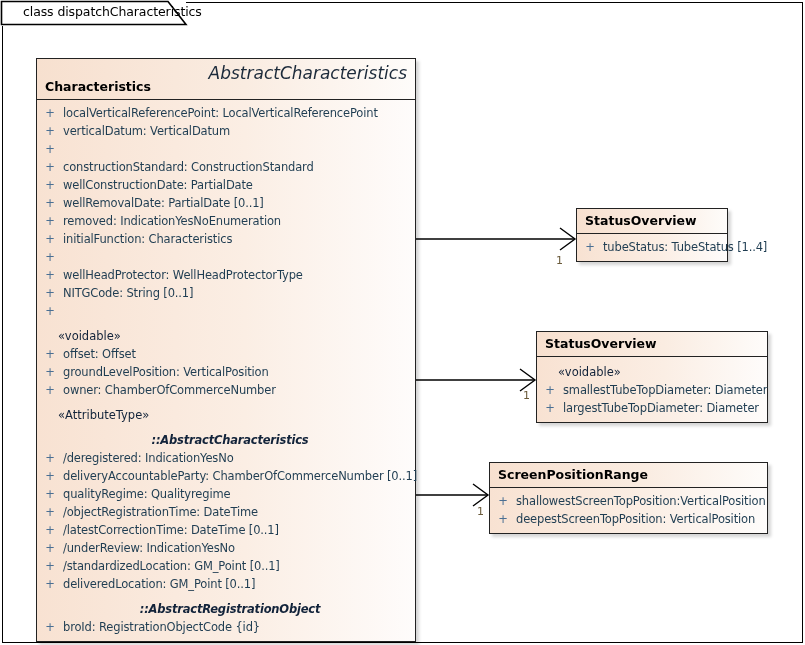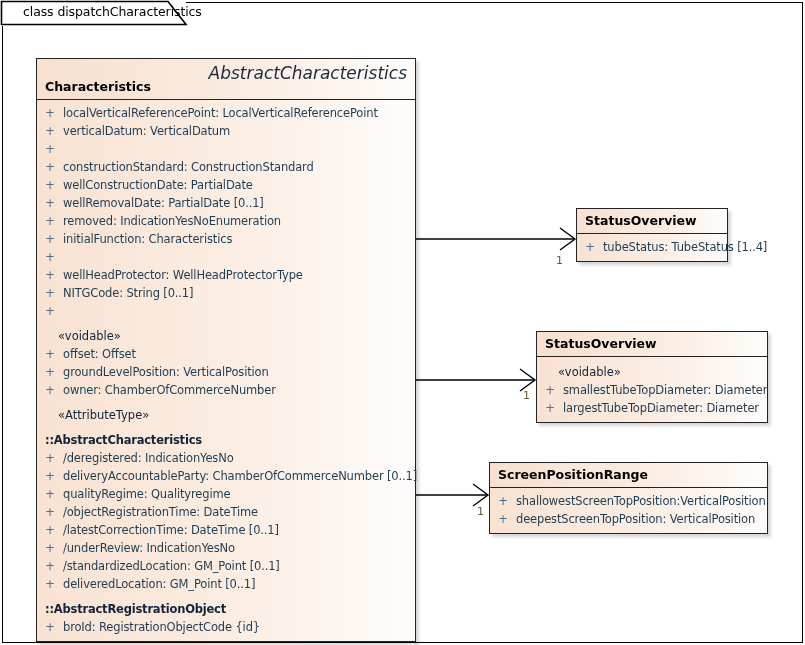--- a/index.html
+++ b/index.html
@@ -102,23 +102,25 @@
   .group-row {
     height: 20px;
     line-height: 22px;
     padding-left: 21px;
     color: #12233a;
     font-size: 11.5px;
     white-space: nowrap;
   }
   .group-row.stereo { font-weight: normal; }
   .group-row.scoped {
+    font-style: italic;
     font-weight: bold;
     padding-left: 8px;
     letter-spacing: -0.2px;
+    text-align: center;
   }
   .spacer-sm { height: 5px; }
 
   
   #connector-layer {
     position: absolute;
     left: 0; top: 0;
     width: 805px; height: 645px;
     pointer-events: none;
   }

